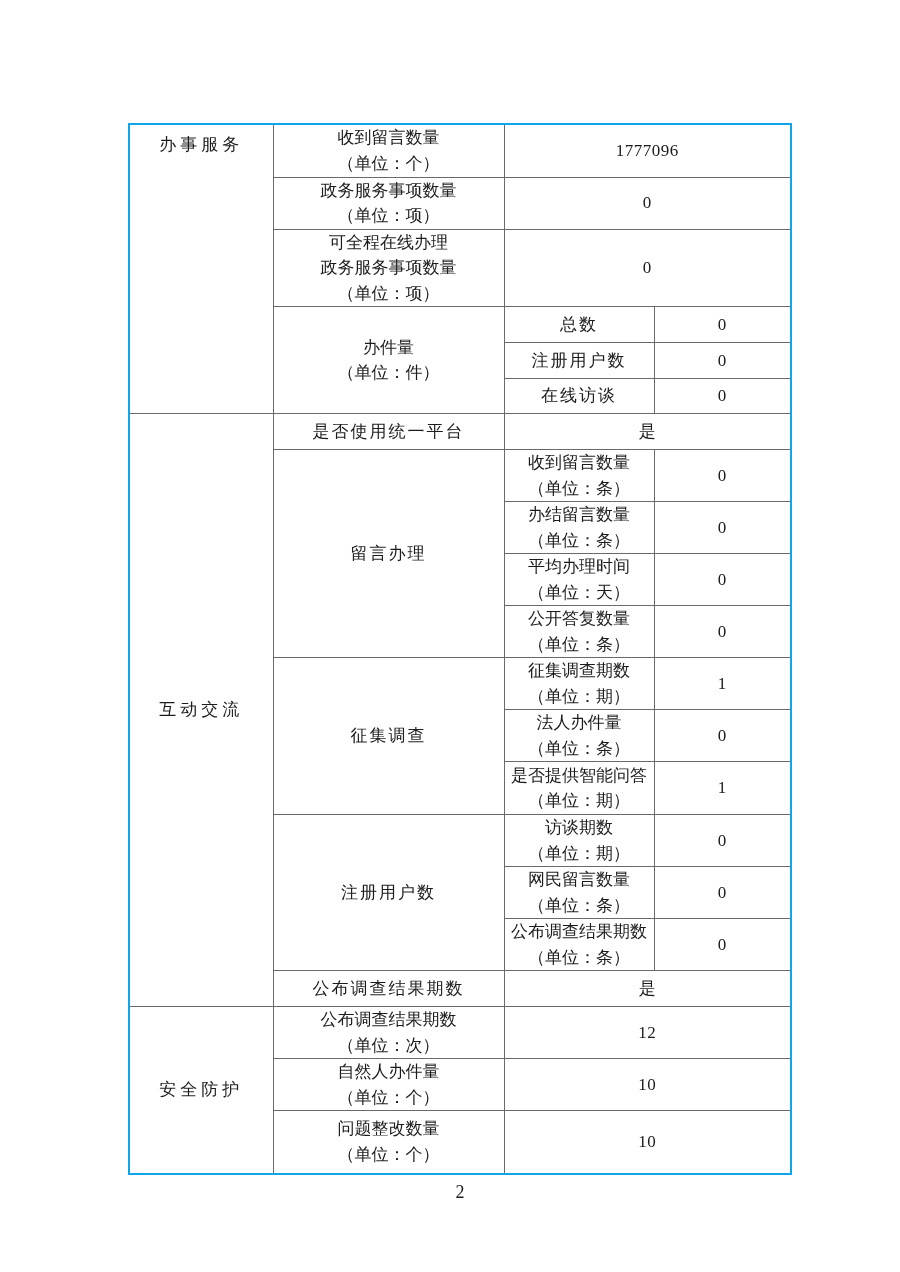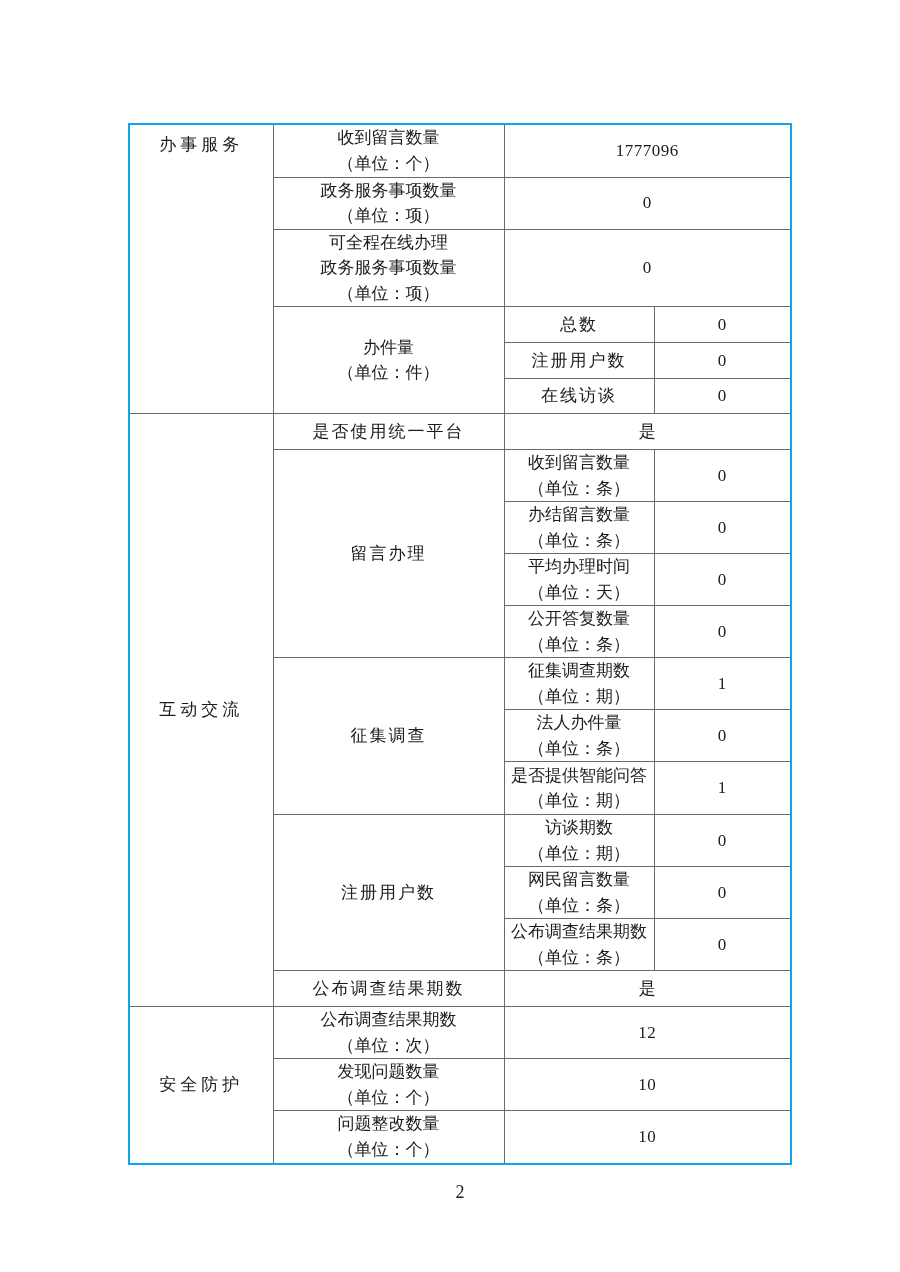--- a/index.html
+++ b/index.html
@@ -154,25 +154,25 @@
         <td colspan="2">是</td>
       </tr>
 
       <tr style="height:52px">
         <td rowspan="3" class="cat">安全防护</td>
         <td class="pre">公布调查结果期数
 （单位：次）</td>
         <td colspan="2" class="num">12</td>
       </tr>
       <tr style="height:52px">
-        <td class="pre">发现问题数量
+        <td class="pre">自然人办件量
 （单位：个）</td>
         <td colspan="2" class="num">10</td>
       </tr>
-      <tr style="height:53px">
+      <tr style="height:63px">
         <td class="pre">问题整改数量
 （单位：个）</td>
         <td colspan="2" class="num">10</td>
       </tr>
     </tbody>
   </table>
 
   <div class="page-num">2</div>
 
 </div>

